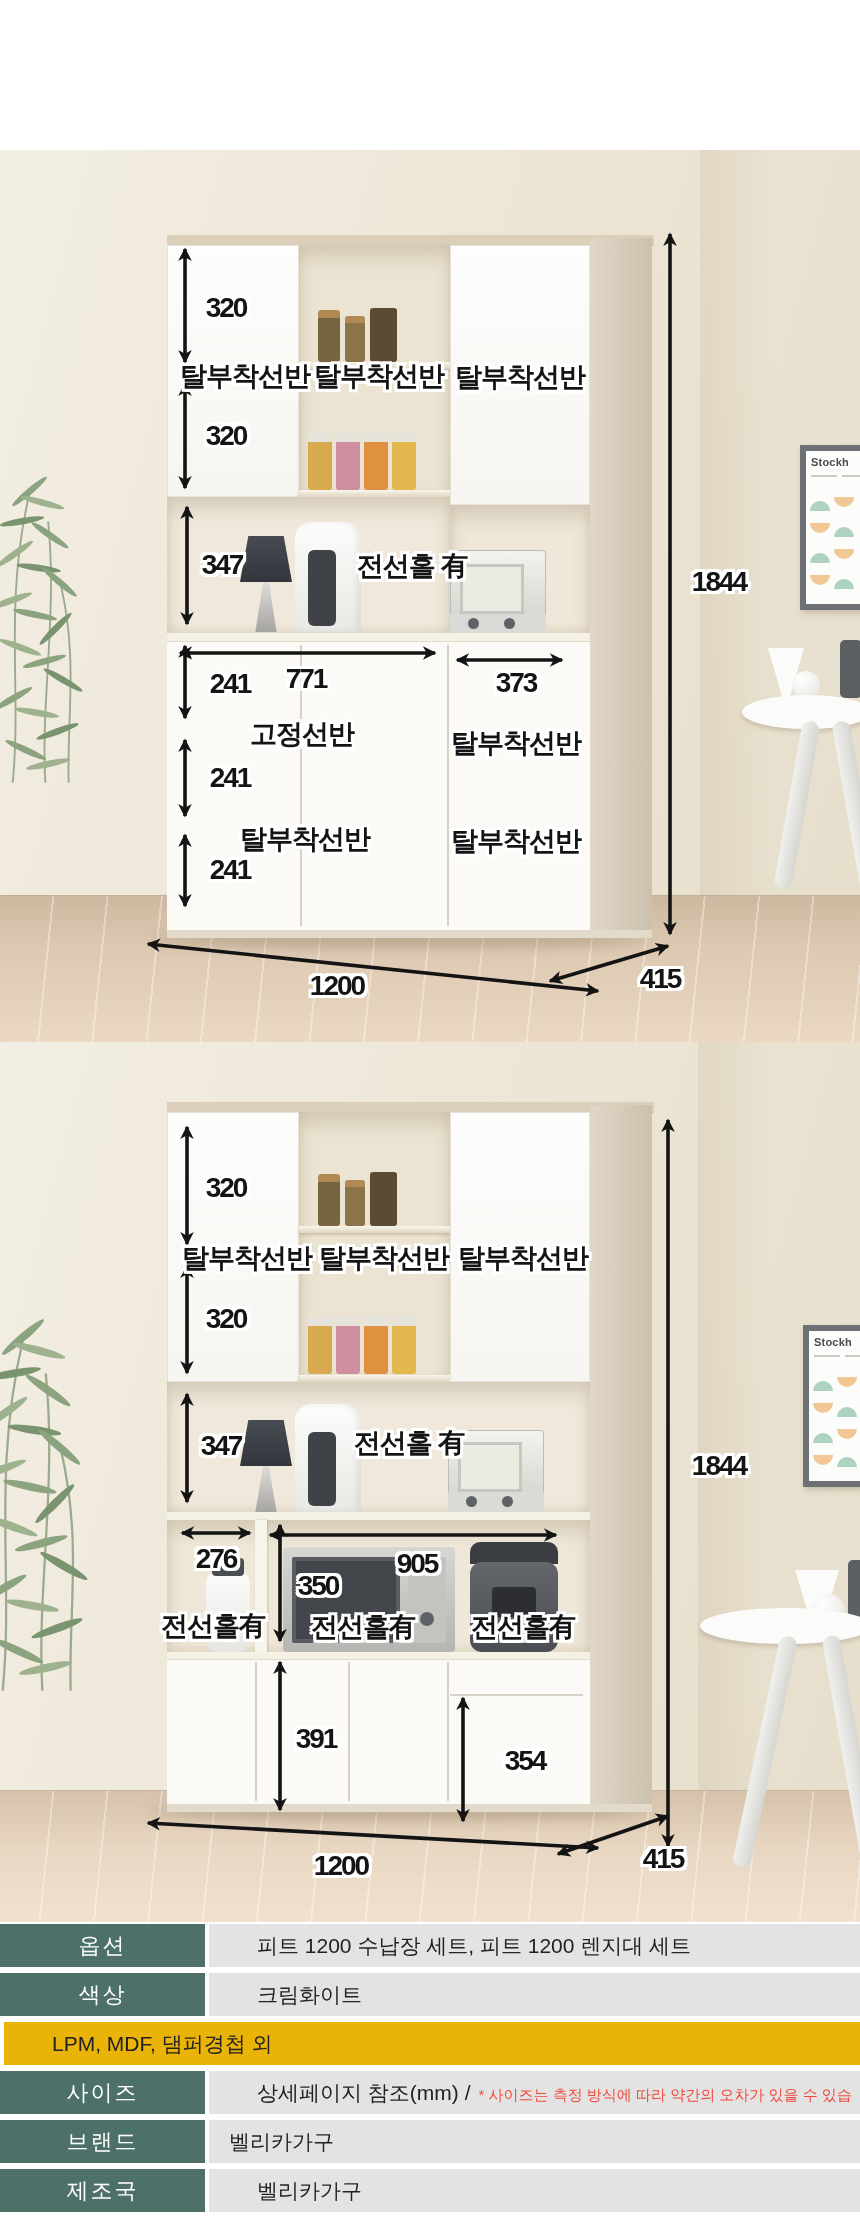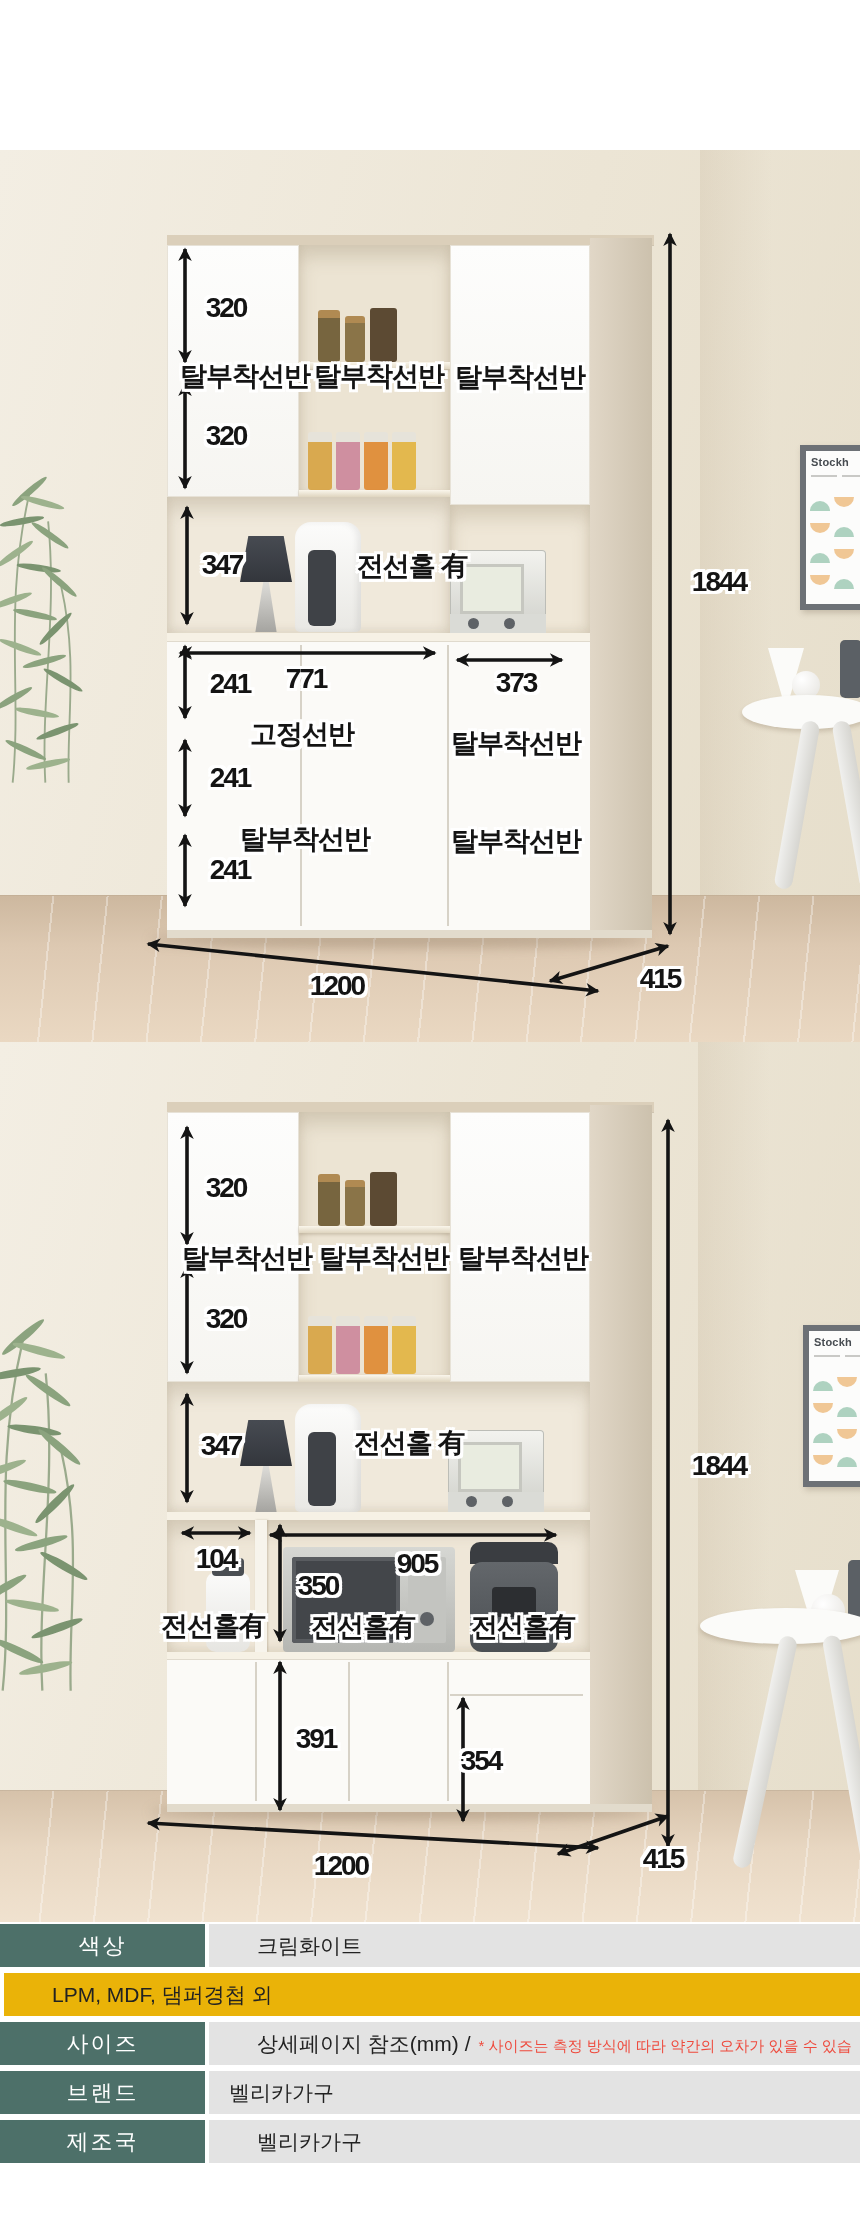--- a/index.html
+++ b/index.html
@@ -326,35 +326,39 @@
       </g>
     </svg>
 
     <span class="dim" style="left:226px;top:146px;">320</span>
     <span class="dim" style="left:226px;top:277px;">320</span>
     <span class="dim" style="left:221px;top:404px;">347</span>
     <span class="klab" style="left:247px;top:216px;">탈부착선반</span>
     <span class="klab" style="left:384px;top:216px;">탈부착선반</span>
     <span class="klab" style="left:523px;top:216px;">탈부착선반</span>
     <span class="klab" style="left:409px;top:401px;">전선홀 有</span>
-    <span class="dim" style="left:216px;top:517px;">104</span>
+    <span class="dim" style="left:216px;top:517px;">276</span>
     <span class="dim" style="left:417px;top:522px;">905</span>
     <span class="dim" style="left:318px;top:544px;">350</span>
     <span class="klab" style="left:213px;top:584px;">전선홀有</span>
     <span class="klab" style="left:363px;top:585px;">전선홀有</span>
     <span class="klab" style="left:523px;top:585px;">전선홀有</span>
     <span class="dim" style="left:316px;top:697px;">391</span>
-    <span class="dim" style="left:481px;top:719px;">354</span>
+    <span class="dim" style="left:525px;top:719px;">354</span>
     <span class="dim" style="left:341px;top:824px;">1200</span>
     <span class="dim" style="left:663px;top:817px;">415</span>
     <span class="dim" style="left:719px;top:424px;">1844</span>
   </div>
 
   <div class="spec-table">
     <div class="srow">
+      <div class="slabel" style="background:#4d7069;">옵션</div>
+      <div class="svalue" style="background:#e3e3e3;">피트 1200 수납장 세트, 피트 1200 렌지대 세트</div>
+    </div>
+    <div class="srow">
       <div class="slabel" style="background:#4d7069;">색상</div>
       <div class="svalue" style="background:#e3e3e3;">크림화이트</div>
     </div>
     <div class="srow">
       <div class="svalue" style="background:#eab308;">LPM, MDF, 댐퍼경첩 외</div>
     </div>
     <div class="srow">
       <div class="slabel" style="background:#4d7069;">사이즈</div>
       <div class="svalue" style="background:#e3e3e3;">
         <span>상세페이지 참조(mm) /</span><span class="snote" style="color:#ee4b3e;">* 사이즈는 측정 방식에 따라 약간의 오차가 있을 수 있습니다.</span>

